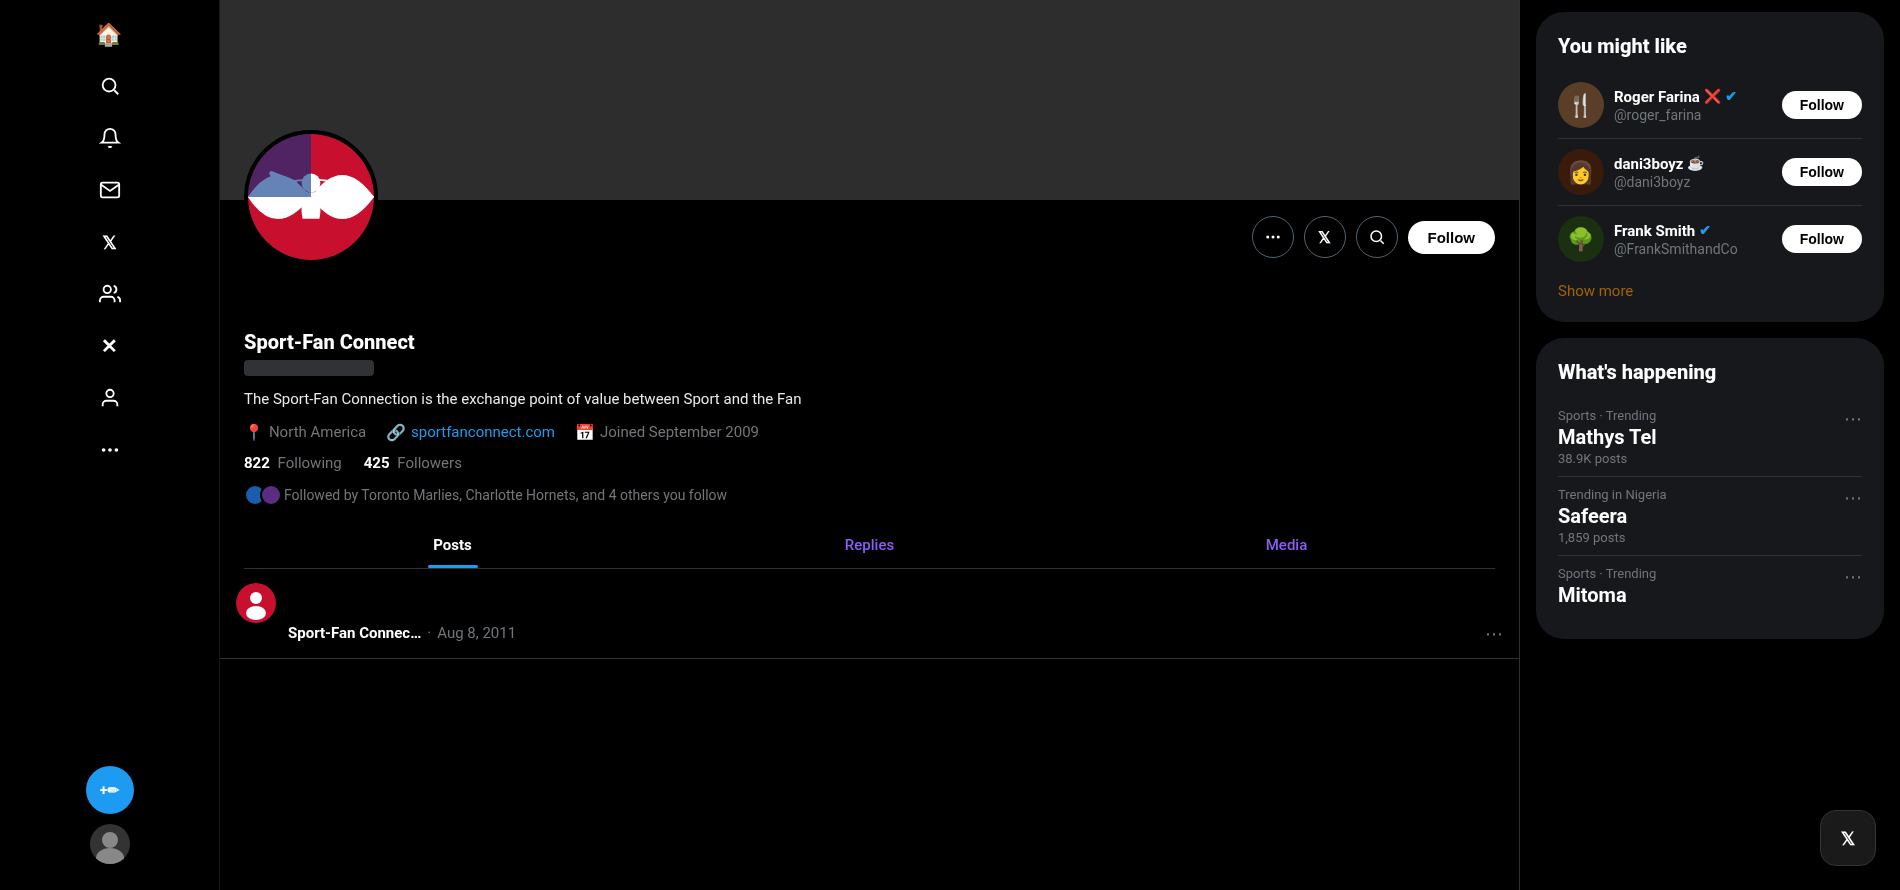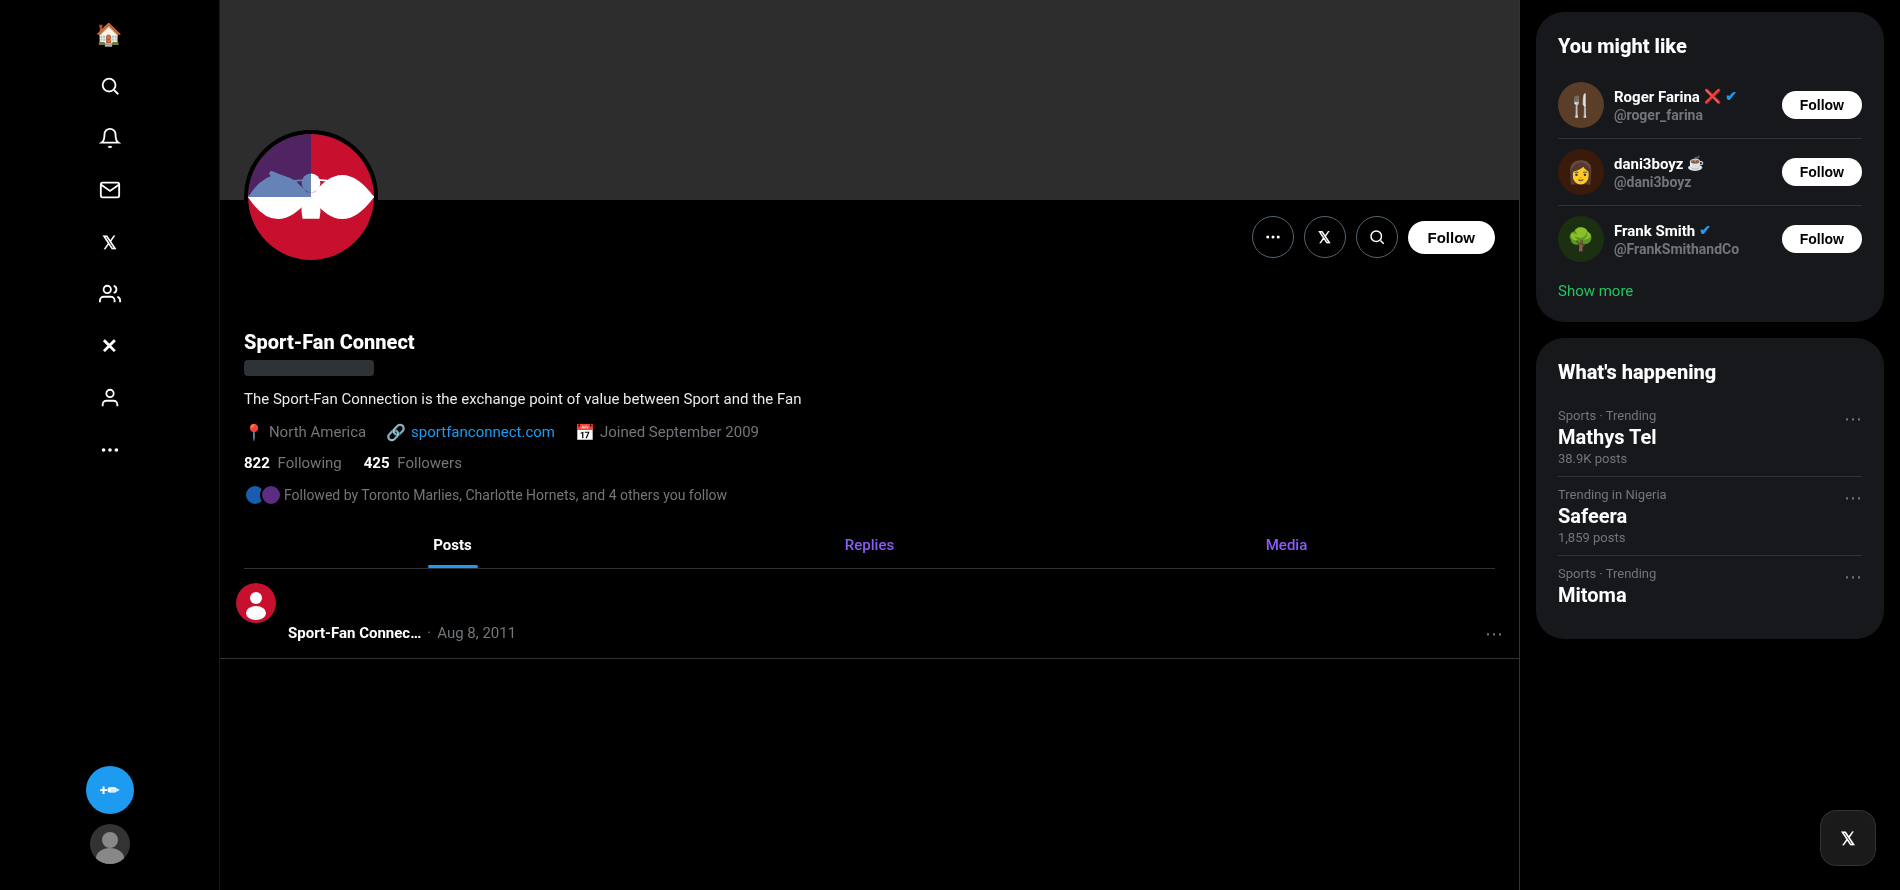--- a/index.html
+++ b/index.html
@@ -336,35 +336,34 @@
       font-size: 15px;
       font-weight: 700;
       color: #fff;
       display: flex;
       gap: 4px;
     }
     .suggest-handle {
       font-size: 14px;
       color: #71767b;
       margin-top: 1px;
-      font-weight: bold;
     }
     .follow-btn-small {
       background: #fff;
       color: #000;
       border: none;
       border-radius: 9999px;
       padding: 6px 18px;
       font-weight: 700;
       font-size: 14px;
       cursor: pointer;
       white-space: nowrap;
     }
     .show-more {
-      color: #22c55e;
+      color: #a16207;
       font-size: 15px;
       cursor: pointer;
       display: block;
       margin-top: 10px;
     }
 
     
     .trend-item {
       padding: 10px 0;
       border-bottom: 1px solid #2f3336;

